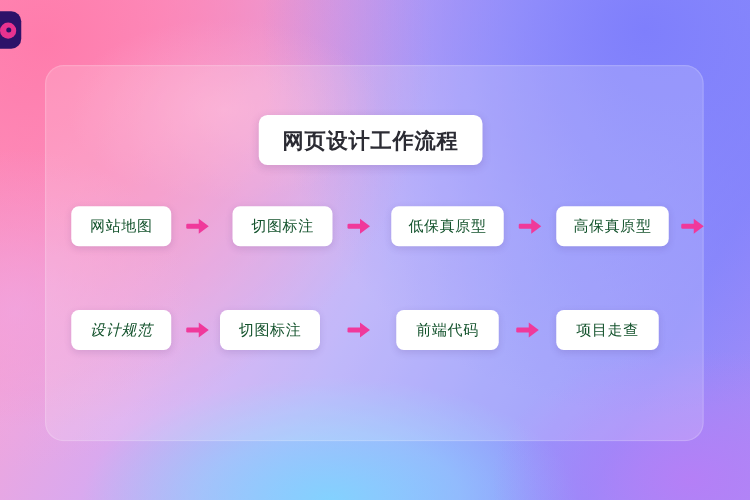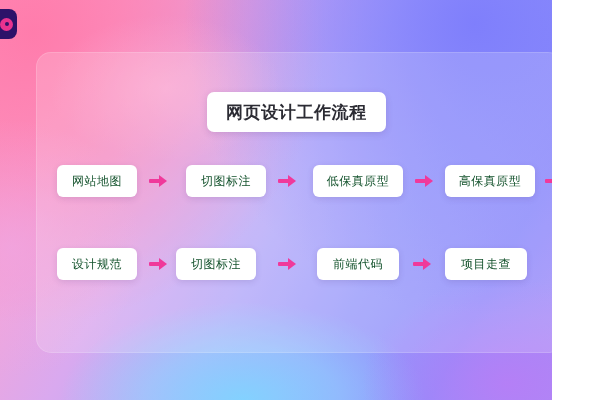--- a/index.html
+++ b/index.html
@@ -8,21 +8,21 @@
   }
   body {
     width: 600px;
     height: 400px;
     overflow: hidden;
     font-family: "Liberation Sans", "DejaVu Sans", sans-serif;
   }
 
   #stage {
     position: relative;
-    width: 552px;
+    width: 600px;
     height: 400px;
     overflow: hidden;
     background-color: #b9a6f5;
   }
 
   
   .bg-layer {
     position: absolute;
     inset: 0;
     pointer-events: none;
@@ -226,21 +226,21 @@
         <div class="arrow" style="position: absolute; left: 379px;">
           <span class="shaft"></span>
           <span class="head"></span>
         </div>
         <div class="arrow" style="position: absolute; left: 509px;">
           <span class="shaft"></span>
           <span class="head"></span>
         </div>
       </div>
     <div class="flow-row row-2">
-        <div class="step-box" style="position: absolute; left: 21px; width: 80px;">
+        <div class="step-box" style="position: absolute; left: 21px; width: 80px; font-style: italic;">
           <span class="step-text">设计规范</span>
         </div>
         <div class="step-box" style="position: absolute; left: 140px; width: 80px;">
           <span class="step-text">切图标注</span>
         </div>
         <div class="step-box" style="position: absolute; left: 281px; width: 82px;">
           <span class="step-text">前端代码</span>
         </div>
         <div class="step-box" style="position: absolute; left: 409px; width: 82px;">
           <span class="step-text">项目走查</span>

